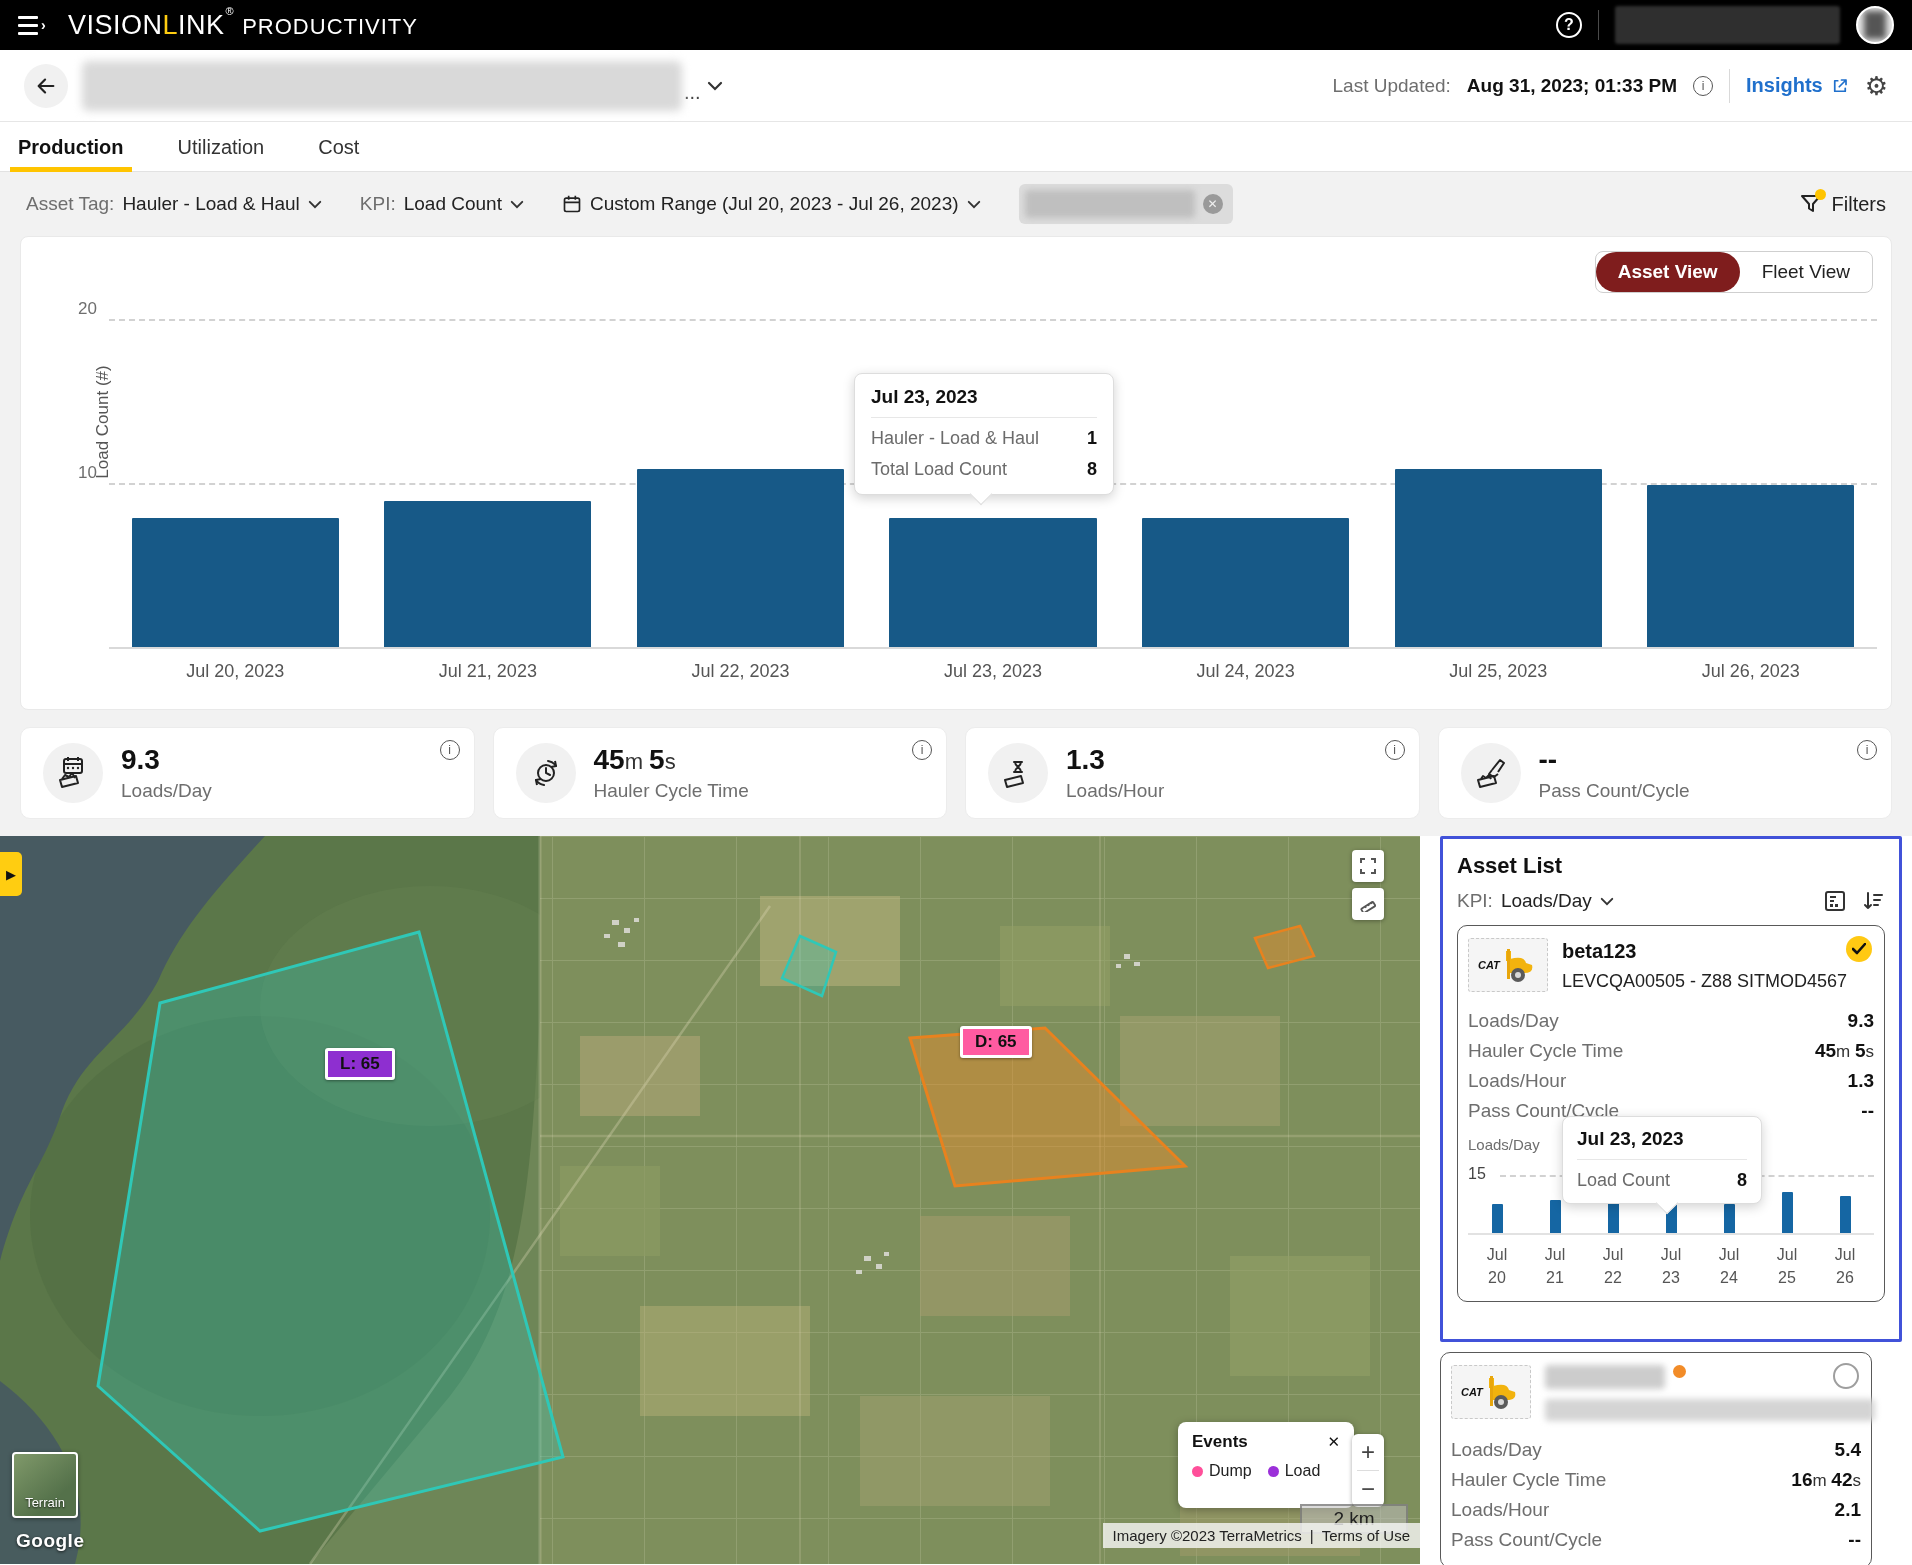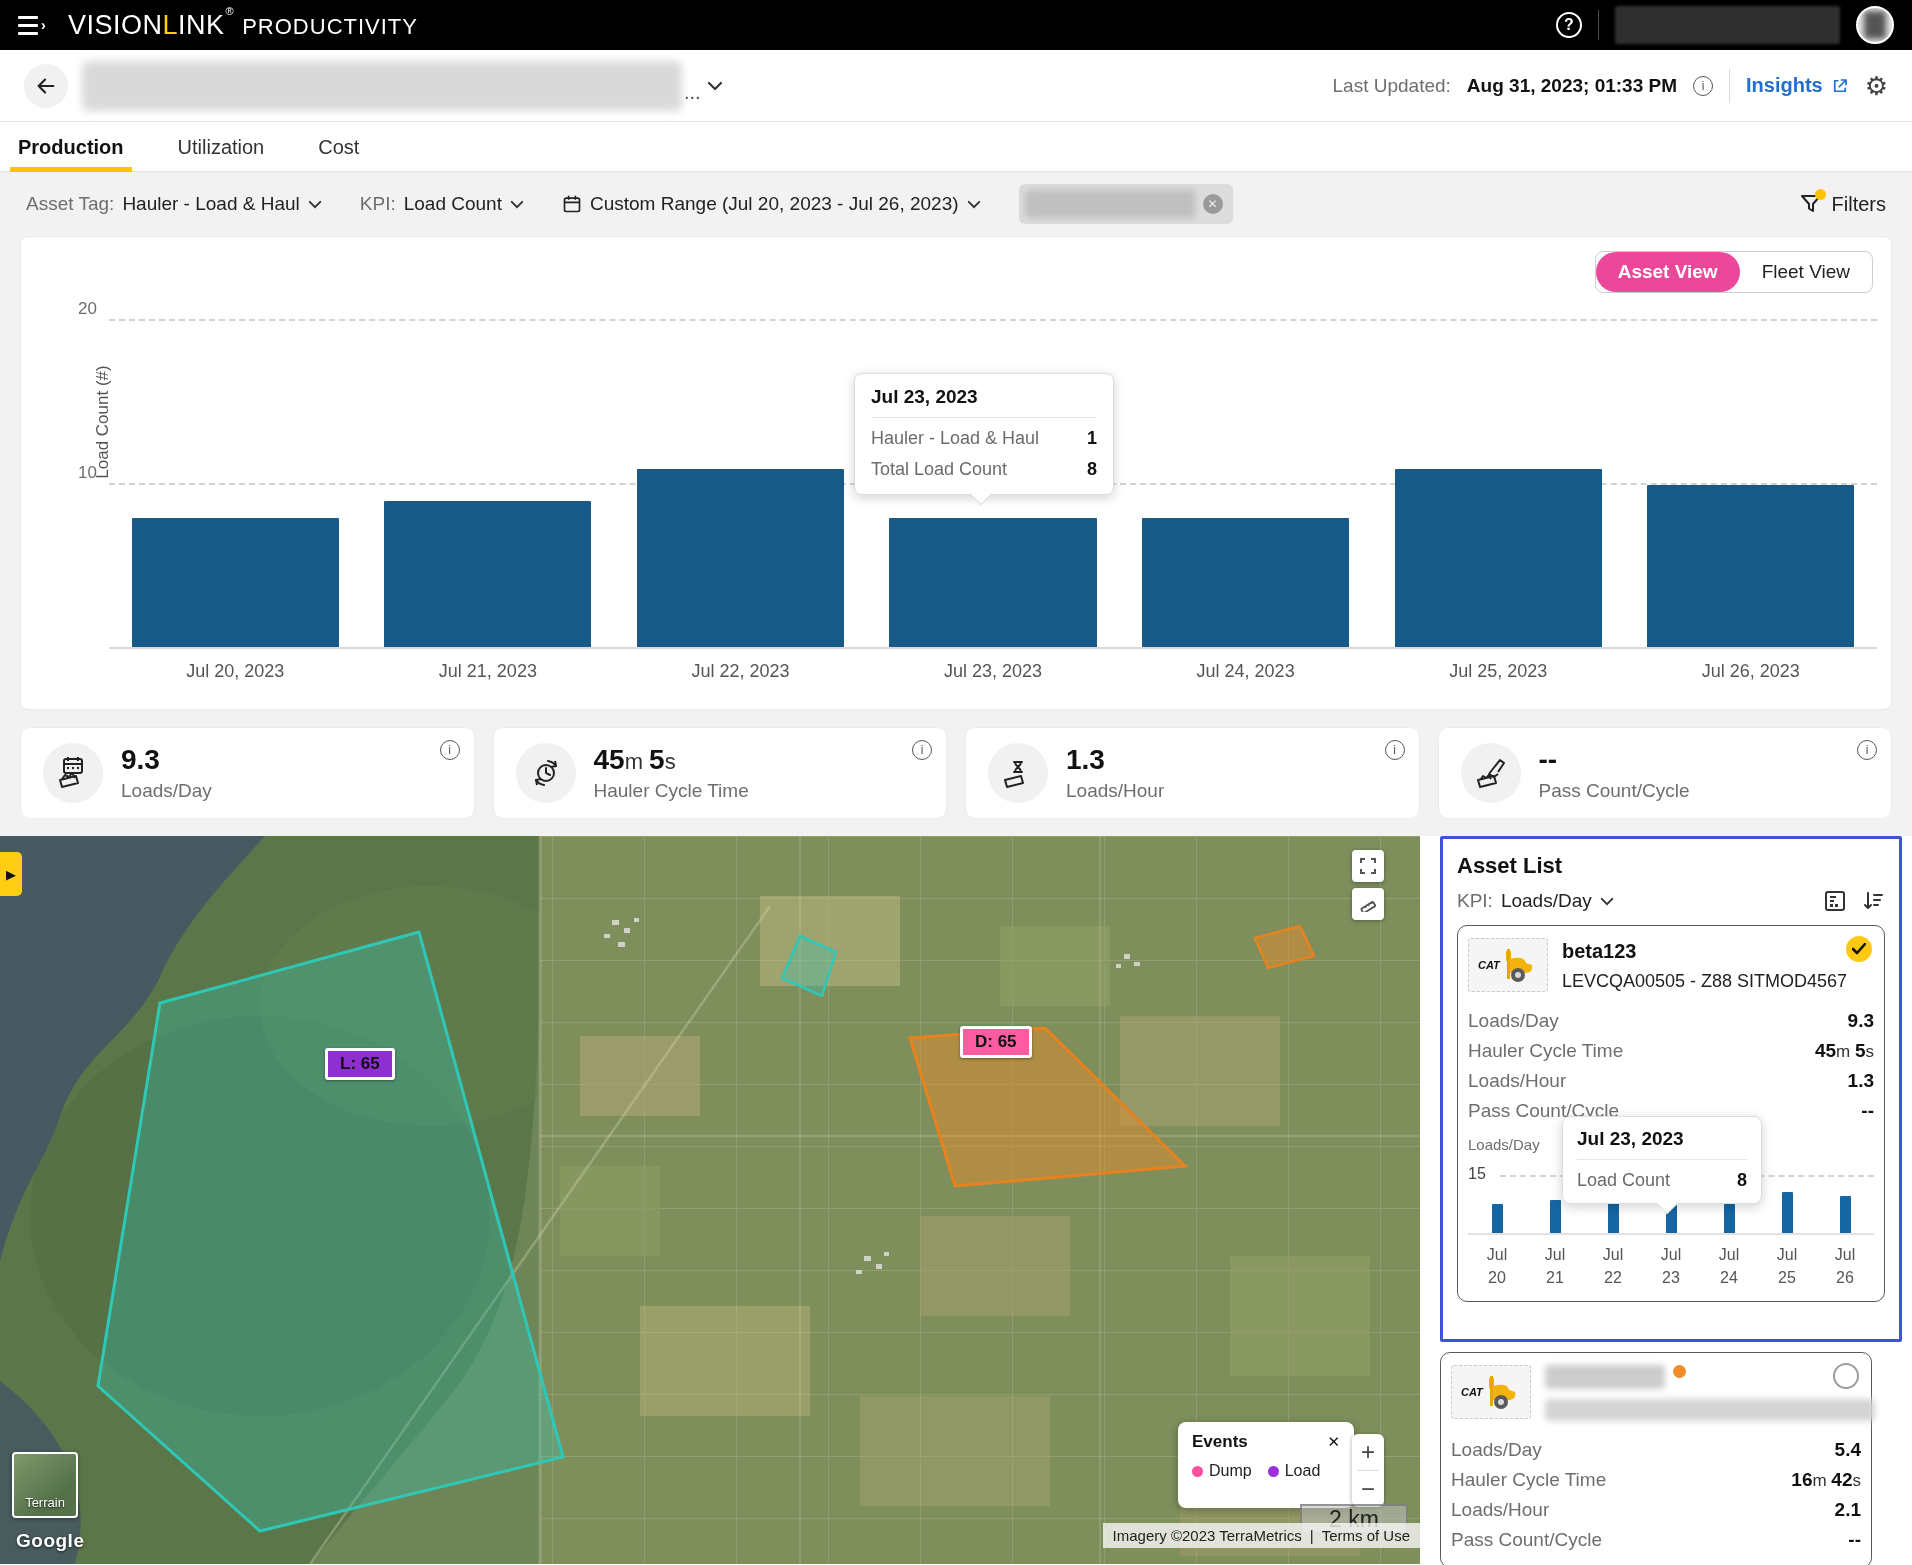--- a/index.html
+++ b/index.html
@@ -56,21 +56,21 @@
   .chip .blurbox { width:170px; height:28px; background:#bfbfbf; border-radius:4px; filter:blur(3px); }
   .chip-x { width:20px; height:20px; border-radius:50%; background:#9a9a9a; color:#f0f0f0; font-size:12px; display:flex; align-items:center; justify-content:center; cursor:pointer; }
   .filters-btn { margin-left:auto; display:flex; align-items:center; gap:9px; font-size:20px; color:#222; cursor:pointer; position:relative; }
   .funnel-wrap { position:relative; width:24px; height:24px; }
   .funnel-dot { position:absolute; top:-3px; right:-3px; width:11px; height:11px; background:#FFC400; border-radius:50%; }
 
   
   .chart-card { position:relative; margin:0 20px; height:474px; background:#fff; border:1px solid #e9e9e9; border-radius:8px; }
   .view-toggle { position:absolute; top:14px; right:18px; display:flex; border:1px solid #cfcfcf; border-radius:8px; overflow:hidden; background:#fff; z-index:5; }
   .view-toggle .vt { padding:9px 22px; font-size:19px; cursor:pointer; color:#222; }
-  .view-toggle .vt.active { background:#ec4899; color:#fff; font-weight:bold; border-radius:20px; }
+  .view-toggle .vt.active { background:#7f1d1d; color:#fff; font-weight:bold; border-radius:20px; }
   .ylab { position:absolute; left:2px; top:175px; transform:rotate(-90deg); transform-origin:center; font-size:17px; color:#555; width:160px; text-align:center; }
   .plot { position:absolute; left:88px; right:14px; top:50px; height:362px; }
   .gridline { position:absolute; left:0; right:0; border-top:2px dashed #d2d2d2; }
   .baseline { position:absolute; left:0; right:0; bottom:0; border-top:2px solid #d9d9d9; }
   .ytick { position:absolute; left:-48px; width:36px; text-align:right; font-size:17px; color:#6e6e6e; transform:translateY(-50%); }
   .bars { position:absolute; inset:0; display:flex; align-items:flex-end; }
   .bar-slot { flex:1; display:flex; justify-content:center; align-items:flex-end; height:100%; }
   .bar { width:82%; border-radius:1px; }
   .xlabels { position:absolute; left:88px; right:14px; top:424px; display:flex; }
   .xlabels .bar-label { flex:1; text-align:center; font-size:18px; color:#555; }
@@ -102,21 +102,21 @@
   .side-tab { position:absolute; left:0; top:16px; width:22px; height:44px; background:#FFCD11; border-radius:0 5px 5px 0; display:flex; align-items:center; justify-content:center; font-size:13px; color:#111; cursor:pointer; }
   .events-card { position:absolute; left:1178px; top:586px; width:176px; background:#fff; border-radius:8px; box-shadow:0 2px 8px rgba(0,0,0,.3); padding:10px 14px 28px; }
   .events-head { display:flex; justify-content:space-between; align-items:center; font-size:17px; font-weight:bold; color:#111; }
   .events-close { font-size:15px; cursor:pointer; font-weight:bold; }
   .events-items { display:flex; gap:16px; margin-top:10px; }
   .ev { display:flex; align-items:center; gap:6px; font-size:16px; color:#222; }
   .ev i { width:11px; height:11px; border-radius:50%; display:inline-block; }
   .zoom-ctrl { position:absolute; left:1352px; top:598px; width:32px; background:#fff; border-radius:6px; box-shadow:0 1px 4px rgba(0,0,0,.35); display:flex; flex-direction:column; }
   .zoom-ctrl .zbtn { height:36px; display:flex; align-items:center; justify-content:center; font-size:24px; color:#444; cursor:pointer; }
   .zoom-ctrl .zdiv { height:1px; background:#ddd; margin:0 5px; }
-  .scale-box { position:absolute; left:1300px; top:668px; width:108px; height:30px; background:rgba(190,190,190,.55); border:2px solid rgba(110,110,110,.65); display:flex; align-items:center; justify-content:center; font-size:23px; color:#222; }
+  .scale-box { position:absolute; left:1300px; top:668px; width:108px; height:30px; background:rgba(190,190,190,.55); border:2px solid rgba(110,110,110,.65); display:flex; align-items:center; justify-content:center; font-size:19px; color:#222; }
   .terrain { position:absolute; left:12px; top:616px; width:66px; height:66px; border:2px solid #fff; border-radius:4px; background:linear-gradient(140deg,#80996a,#54714a 70%); box-shadow:0 1px 4px rgba(0,0,0,.4); cursor:pointer; overflow:hidden; }
   .terrain span { position:absolute; left:0; right:0; bottom:6px; text-align:center; color:#fff; font-size:13px; text-shadow:0 1px 2px rgba(0,0,0,.8); }
   .gbrand { position:absolute; left:16px; top:694px; color:#fff; font-size:19px; font-weight:bold; letter-spacing:.5px; text-shadow:0 1px 3px rgba(0,0,0,.75); }
   .attribution { position:absolute; right:0; bottom:16px; background:rgba(250,250,250,.78); padding:4px 10px; font-size:15px; color:#222; display:flex; gap:8px; }
 
   
   .right-col { flex:1; background:#fff; padding:0 10px 0 20px; position:relative; }
   .asset-panel { border:3px solid #4152D9; background:#fff; width:462px; height:506px; padding:14px; border-radius:2px; position:relative; }
   .al-title { font-size:22px; font-weight:bold; color:#111; }
   .al-kpi-row { display:flex; align-items:center; margin-top:10px; gap:8px; font-size:19px; }

